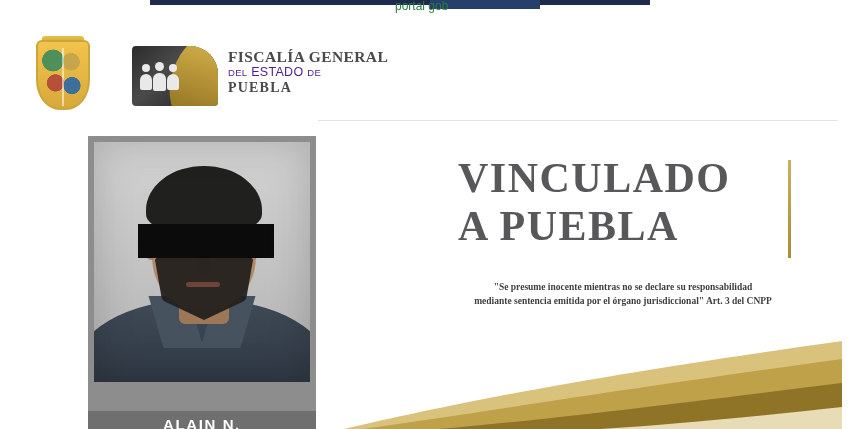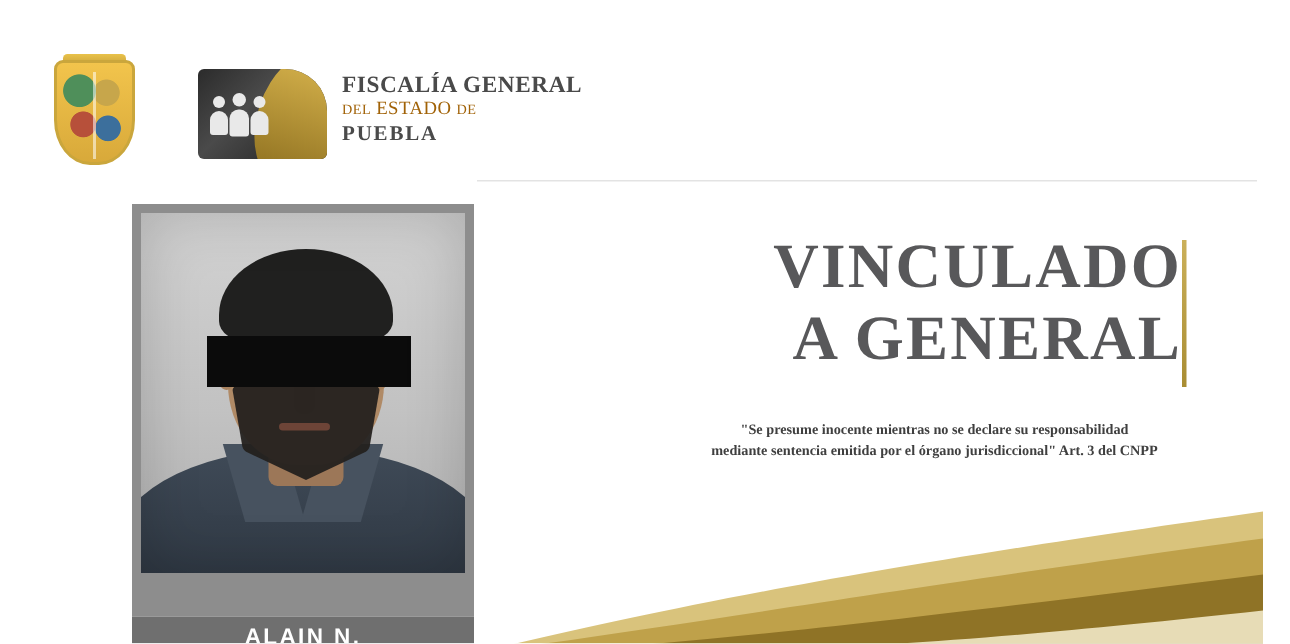--- a/index.html
+++ b/index.html
@@ -127,24 +127,24 @@
   }
   .logo-text .l1 {
     font-family: "Liberation Serif", serif;
     font-size: 15.5px;
     letter-spacing: 0.4px;
     font-weight: 700;
     color: #4a4a4a;
     line-height: 17px;
   }
   .logo-text .l2 {
-    font-family: Liberation Serif, serif;
+    font-family: Liberation Sans, sans-serif;
     font-size: 12.5px;
     letter-spacing: 0.3px;
-    color: #a16207;
+    color: #4c1d95;
     line-height: 15px;
   }
   .logo-text .l2 .sm { font-size: 9.5px; }
   .logo-text .l3 {
     font-family: "Liberation Serif", serif;
     font-size: 14px;
     font-weight: 700;
     letter-spacing: 1.2px;
     color: #4a4a4a;
     line-height: 16px;
@@ -257,21 +257,21 @@
     display: flex;
     align-items: center;
     justify-content: center;
   }
 
   
   .headline {
     position: absolute;
     left: 440px; top: 126px;
     width: 330px;
-    text-align: right;
+    text-align: left;
     font-family: "Liberation Serif", serif;
     color: #58585a;
   }
   .headline .h-l1,
   .headline .h-l2 {
     font-size: 42px;
     font-weight: 700;
     letter-spacing: 1.5px;
     line-height: 48px;
     white-space: nowrap;
@@ -313,20 +313,25 @@
     position: absolute; right: 0; top: 0;
     width: 18px; height: 429px;
     background: #ffffff;
   }
 </style>
 </head>
 <body>
 
 <div id="stage">
 
+  <div class="top-strip">
+    <div class="blue-bar"></div>
+    <div class="blue-bar2"></div>
+    <div class="txt">portal gob</div>
+  </div>
 
   <div class="card">
 
     <div class="crest">
       <div class="crest-top"></div>
       <div class="shield"></div>
     </div>
 
     <div class="logo-block">
       <div class="logo-mark">
@@ -369,21 +374,21 @@
         <div class="mouth"></div>
         <div class="censor"></div>
         <div class="vignette"></div>
       </div>
     </div>
 
     <div class="name-plate">ALAIN N.</div>
 
     <div class="headline">
       <div class="h-l1">VINCULADO</div>
-      <div class="h-l2">A GENERAL</div>
+      <div class="h-l2">A PUEBLA</div>
     </div>
     <div class="gold-rule"></div>
 
     <div class="disclaimer">
       <div>"Se presume inocente mientras no se declare su responsabilidad</div>
       <div>mediante sentencia emitida por el órgano jurisdiccional" Art. 3 del CNPP</div>
     </div>
 
     <div class="waves">
       <svg width="524" height="150" viewBox="0 0 524 150" xmlns="http://www.w3.org/2000/svg" aria-hidden="true">

